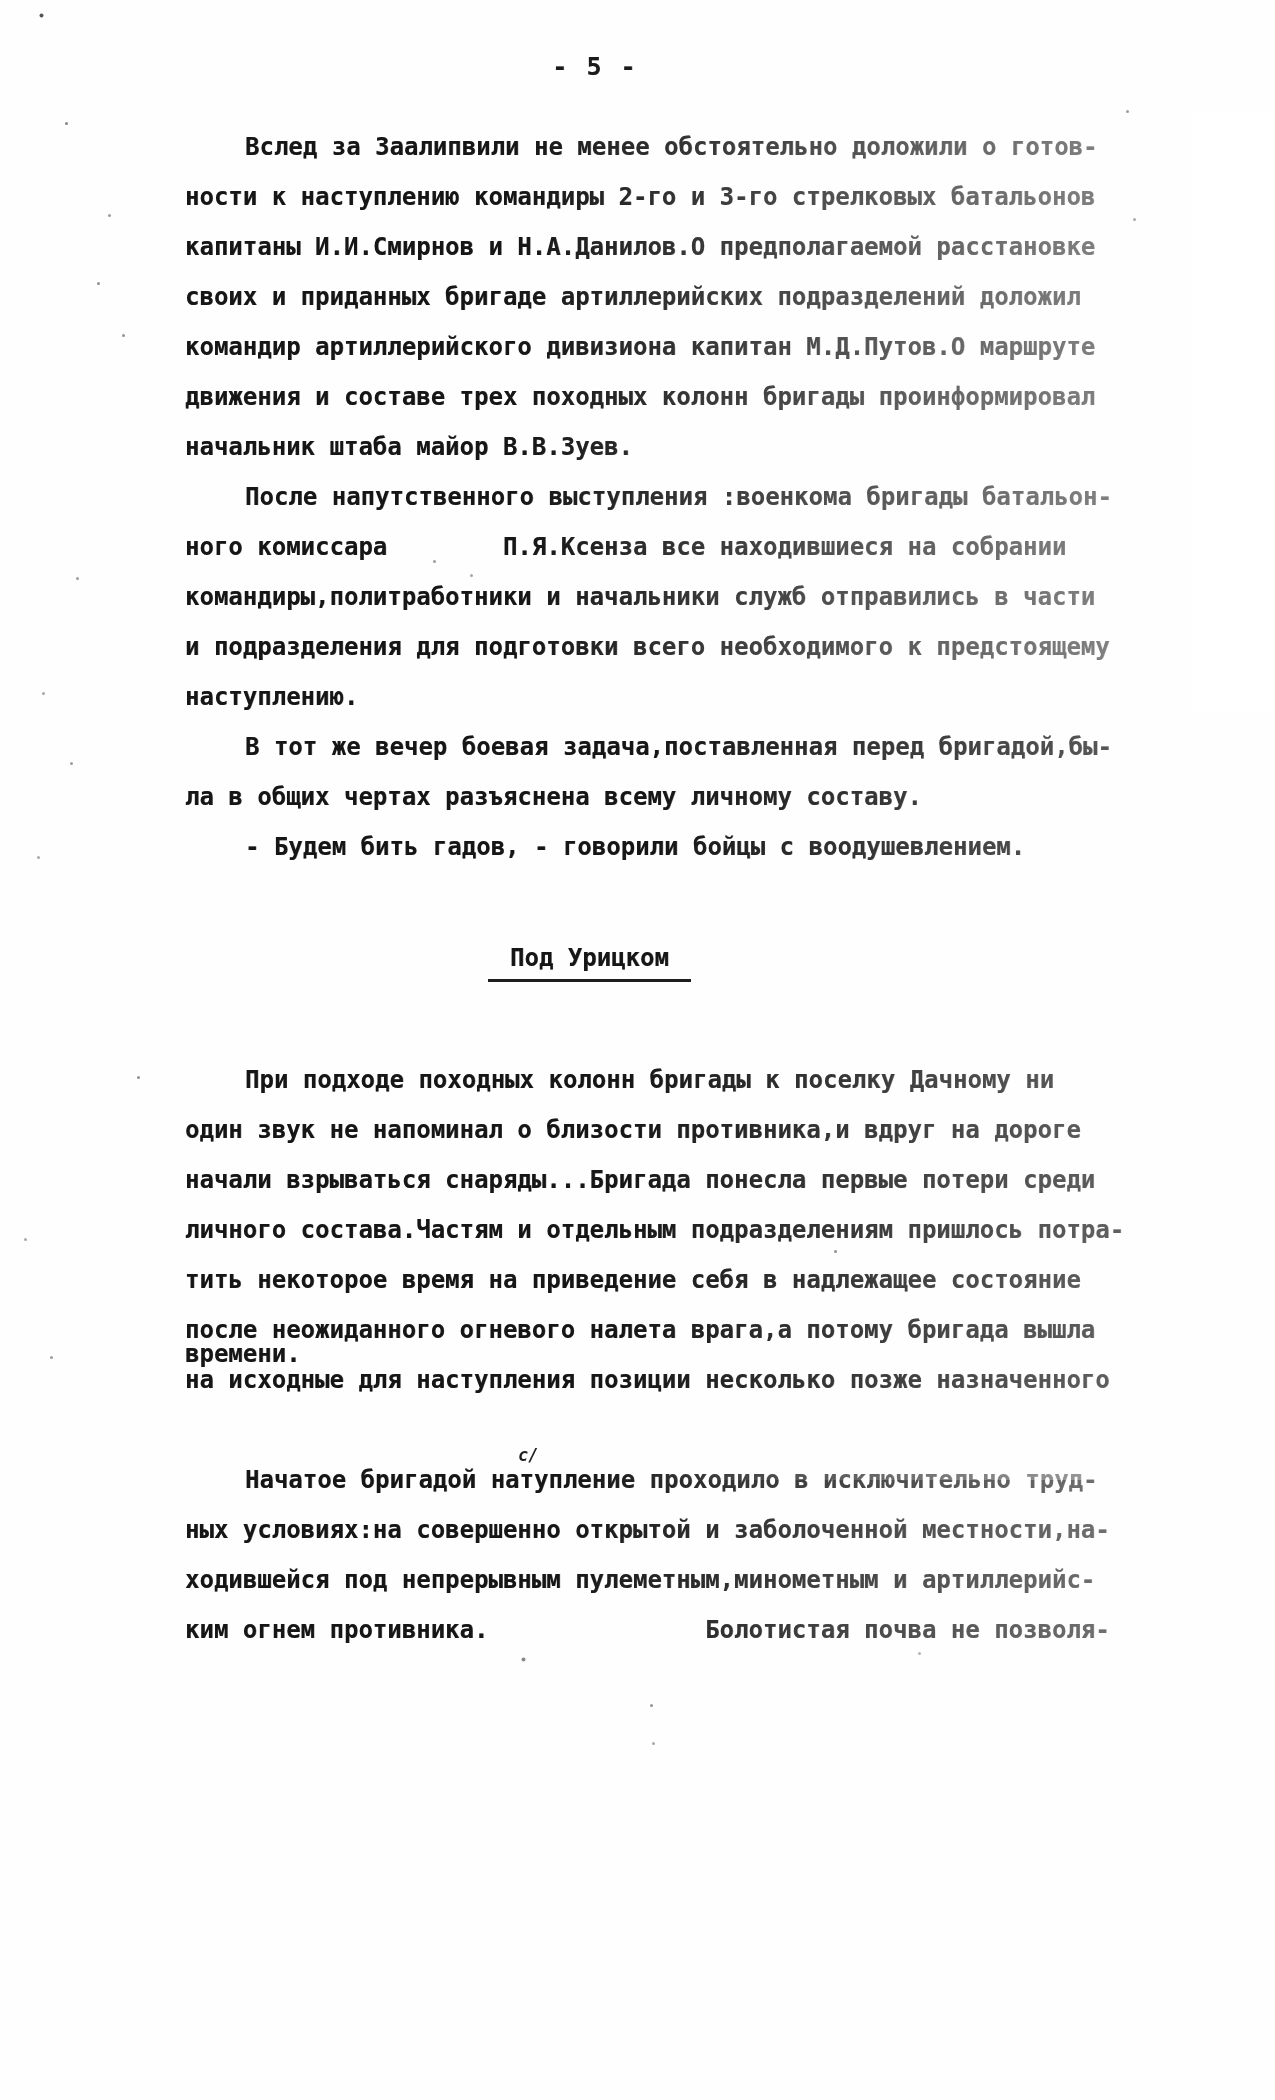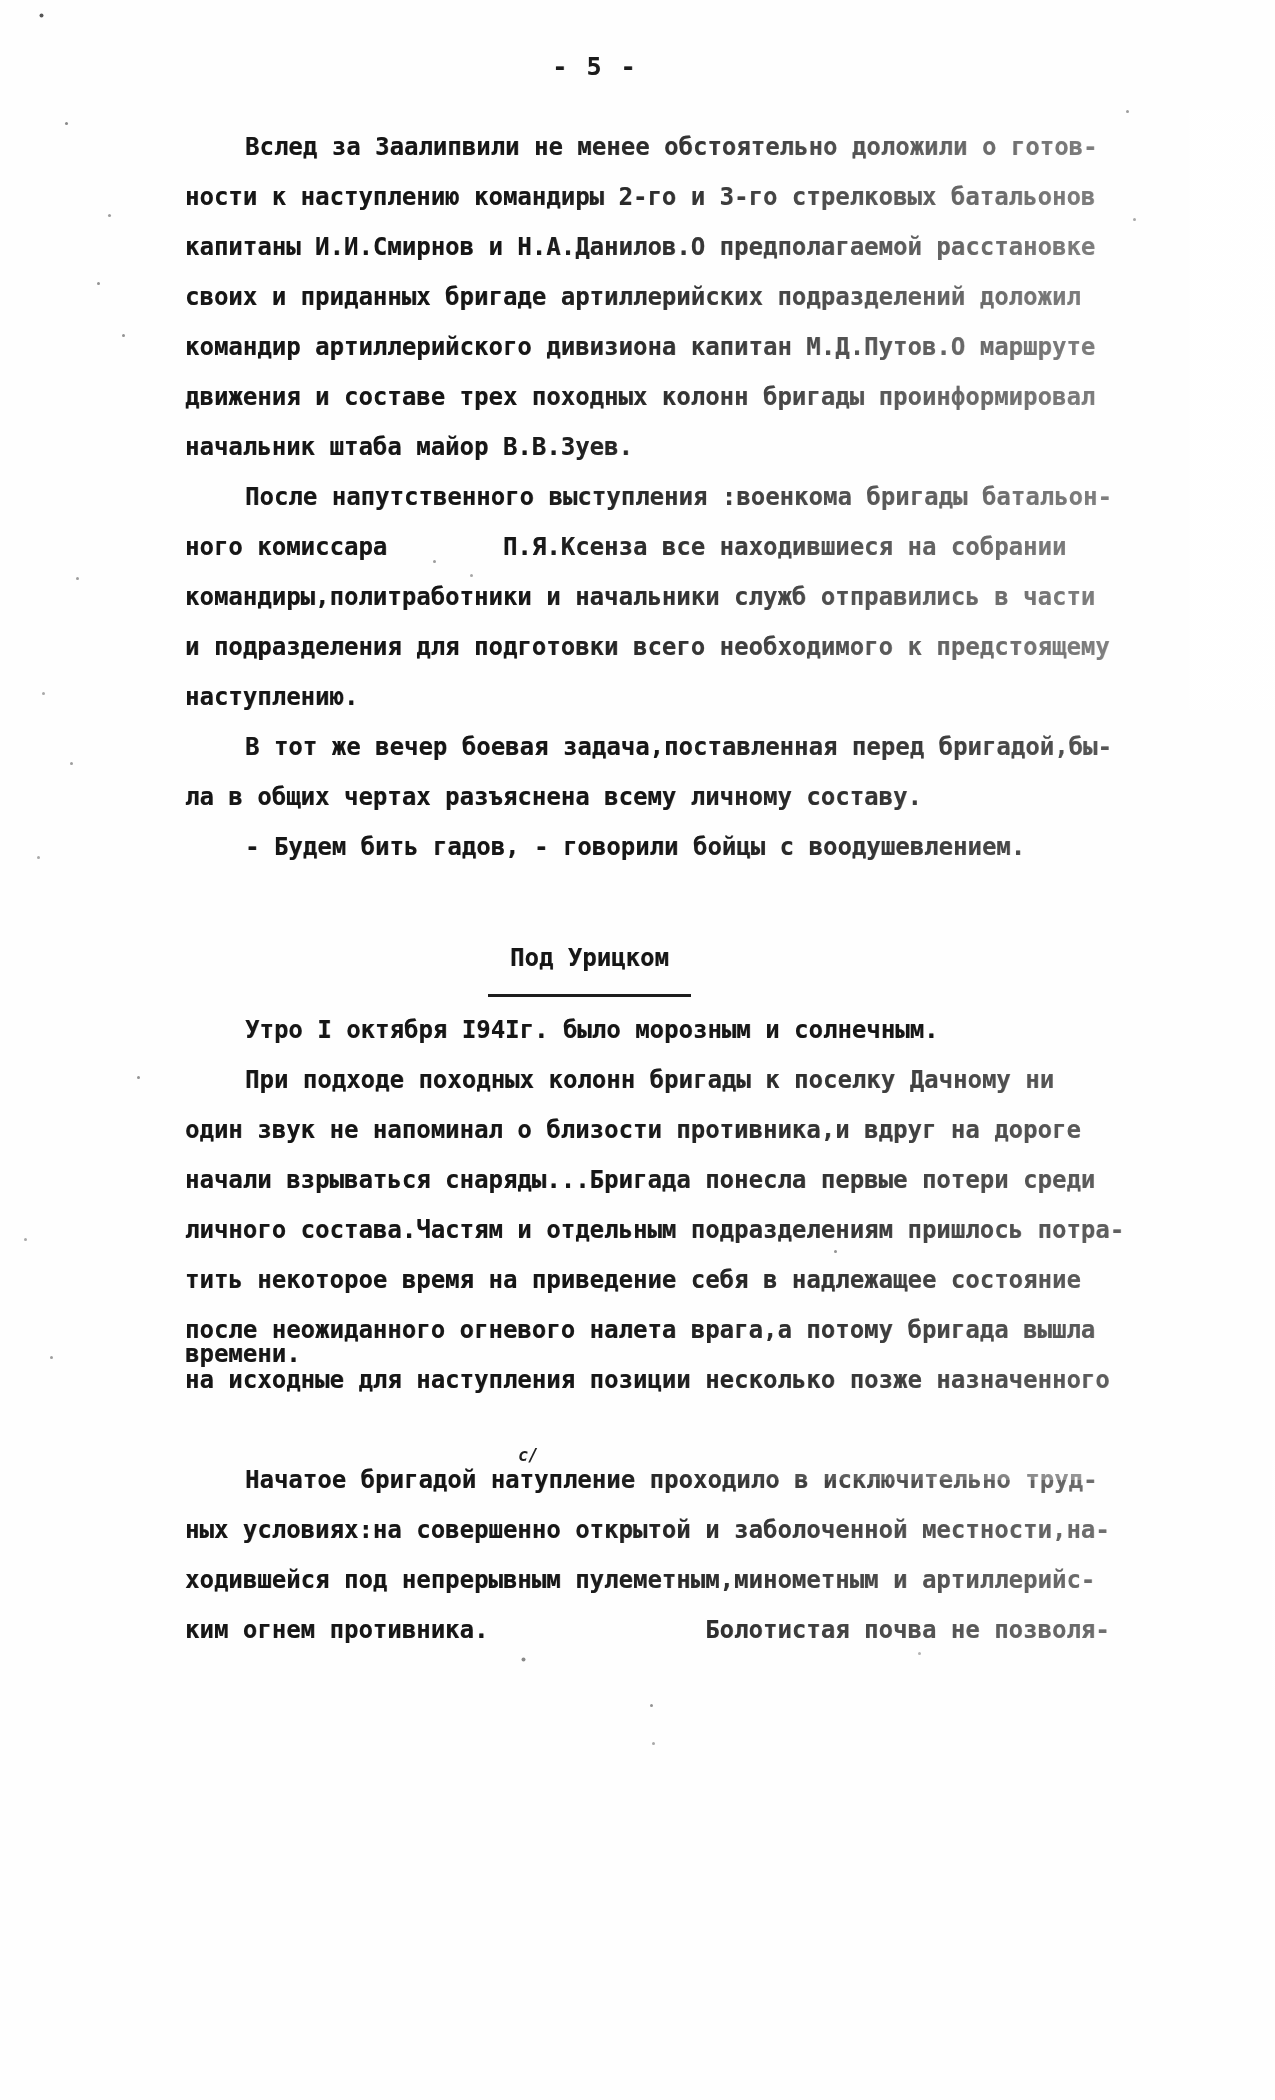--- a/index.html
+++ b/index.html
@@ -23,21 +23,21 @@
   }
   .line {
     position:absolute; left:185px;
     white-space:pre;
     font-size:24px; font-weight:bold; color:#161616;
     text-shadow:0.4px 0.4px 0.6px rgba(25,25,25,0.5);
   }
   .indent { left:245px; }
   .heading {
     position:absolute; top:944px; left:488px;
-    padding:0 22px 22px 22px;
+    padding:0 22px 7px 22px;
     border-bottom:3px solid #1d1d1d;
     font-size:24px; font-weight:bold; color:#161616;
     white-space:pre;
     text-shadow:0.4px 0.4px 0.6px rgba(25,25,25,0.5);
   }
   .correction {
     position:absolute; top:1445px; left:518px;
     font-size:17px; font-weight:bold; font-style:italic; color:#202020;
   }
   
@@ -96,21 +96,20 @@
   <div class="line" style="top:533px">ного комиссара        П.Я.Ксенза все находившиеся на собрании</div>
   <div class="line" style="top:583px">командиры,политработники и начальники служб отправились в части</div>
   <div class="line" style="top:633px">и подразделения для подготовки всего необходимого к предстоящему</div>
   <div class="line" style="top:683px">наступлению.</div>
   <div class="line indent" style="top:733px">В тот же вечер боевая задача,поставленная перед бригадой,бы-</div>
   <div class="line" style="top:783px">ла в общих чертах разъяснена всему личному составу.</div>
   <div class="line indent" style="top:833px">- Будем бить гадов, - говорили бойцы с воодушевлением.</div>
 
   <div class="heading">Под Урицком</div>
 
-  <div class="line indent" style="top:1016px">Утро I октября I94Iг. было морозным и солнечным.</div>
   <div class="line indent" style="top:1066px">При подходе походных колонн бригады к поселку Дачному ни</div>
   <div class="line" style="top:1116px">один звук не напоминал о близости противника,и вдруг на дороге</div>
   <div class="line" style="top:1166px">начали взрываться снаряды...Бригада понесла первые потери среди</div>
   <div class="line" style="top:1216px">личного состава.Частям и отдельным подразделениям пришлось потра-</div>
   <div class="line" style="top:1266px">тить некоторое время на приведение себя в надлежащее состояние</div>
   <div class="line" style="top:1316px">после неожиданного огневого налета врага,а потому бригада вышла</div>
   <div class="line" style="top:1366px">на исходные для наступления позиции несколько позже назначенного</div>
   <div class="line" style="top:1340px">времени.</div>
   <div class="line indent" style="top:1466px">Начатое бригадой натупление проходило в исключительно труд-</div>
   <div class="line" style="top:1516px">ных условиях:на совершенно открытой и заболоченной местности,на-</div>

